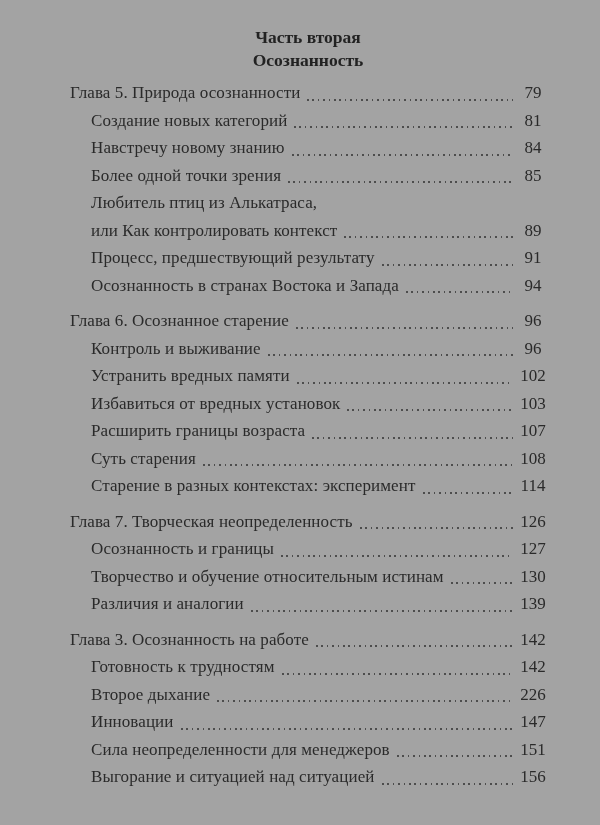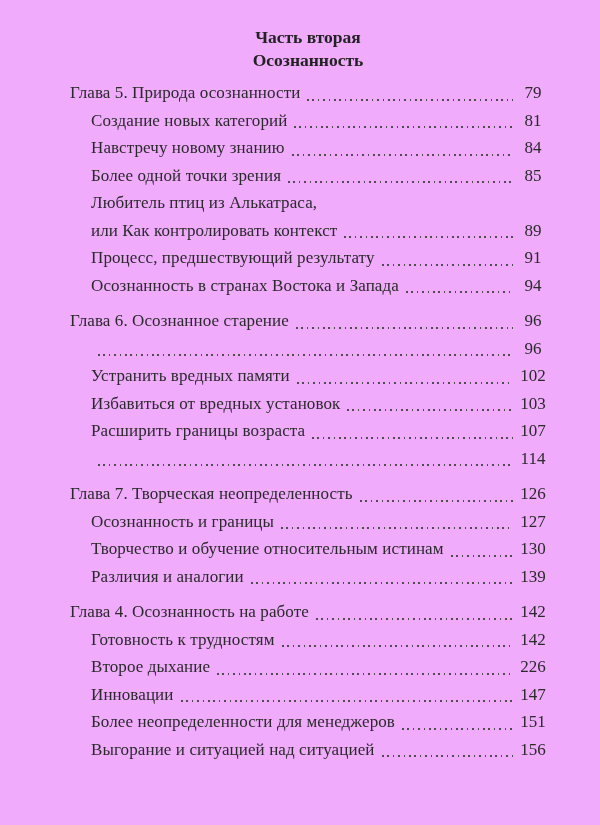--- a/index.html
+++ b/index.html
@@ -12,21 +12,21 @@
     height: 825px;
     overflow: hidden;
     font-family: "Liberation Serif", "DejaVu Serif", serif;
     color: #2a2a2a;
   }
   .page {
     box-sizing: border-box;
     width: 600px;
     height: 825px;
     padding: 26px 54px 16px 70px;
-    background: #f0abfc;
+    background: #a3a3a3;
   }
   .part-heading {
     text-align: center;
     font-weight: bold;
     font-size: 17.5px;
     line-height: 23px;
     margin-bottom: 7px;
     color: #222222;
   }
   .toc {
@@ -117,39 +117,46 @@
     <span class="label">Осознанность в странах Востока и Запада</span>
     <span class="dots"></span>
     <span class="pagenum">94</span>
   </div>
       <div class="row chapter section-gap">
     <span class="label">Глава 6. Осознанное старение</span>
     <span class="dots"></span>
     <span class="pagenum">96</span>
   </div>
       <div class="row sub">
+    <span class="label">Контроль и выживание</span>
     <span class="dots"></span>
     <span class="pagenum">96</span>
   </div>
       <div class="row sub">
     <span class="label">Устранить вредных памяти</span>
     <span class="dots"></span>
     <span class="pagenum">102</span>
   </div>
       <div class="row sub">
     <span class="label">Избавиться от вредных установок</span>
     <span class="dots"></span>
     <span class="pagenum">103</span>
   </div>
       <div class="row sub">
     <span class="label">Расширить границы возраста</span>
     <span class="dots"></span>
     <span class="pagenum">107</span>
   </div>
       <div class="row sub">
+    <span class="label">Суть старения</span>
+    <span class="dots"></span>
+    <span class="pagenum">108</span>
+  </div>
+      <div class="row sub">
+    <span class="label">Старение в разных контекстах: эксперимент</span>
     <span class="dots"></span>
     <span class="pagenum">114</span>
   </div>
       <div class="row chapter section-gap">
     <span class="label">Глава 7. Творческая неопределенность</span>
     <span class="dots"></span>
     <span class="pagenum">126</span>
   </div>
       <div class="row sub">
     <span class="label">Осознанность и границы</span>
@@ -160,41 +167,41 @@
     <span class="label">Творчество и обучение относительным истинам</span>
     <span class="dots"></span>
     <span class="pagenum">130</span>
   </div>
       <div class="row sub">
     <span class="label">Различия и аналогии</span>
     <span class="dots"></span>
     <span class="pagenum">139</span>
   </div>
       <div class="row chapter section-gap">
-    <span class="label">Глава 4. Осознанность на работе</span>
+    <span class="label">Глава 3. Осознанность на работе</span>
     <span class="dots"></span>
     <span class="pagenum">142</span>
   </div>
       <div class="row sub">
     <span class="label">Готовность к трудностям</span>
     <span class="dots"></span>
     <span class="pagenum">142</span>
   </div>
       <div class="row sub">
     <span class="label">Второе дыхание</span>
     <span class="dots"></span>
     <span class="pagenum">226</span>
   </div>
       <div class="row sub">
     <span class="label">Инновации</span>
     <span class="dots"></span>
     <span class="pagenum">147</span>
   </div>
       <div class="row sub">
-    <span class="label">Более неопределенности для менеджеров</span>
+    <span class="label">Сила неопределенности для менеджеров</span>
     <span class="dots"></span>
     <span class="pagenum">151</span>
   </div>
       <div class="row sub">
     <span class="label">Выгорание и ситуацией над ситуацией</span>
     <span class="dots"></span>
     <span class="pagenum">156</span>
   </div>
     </div>
 </div>

